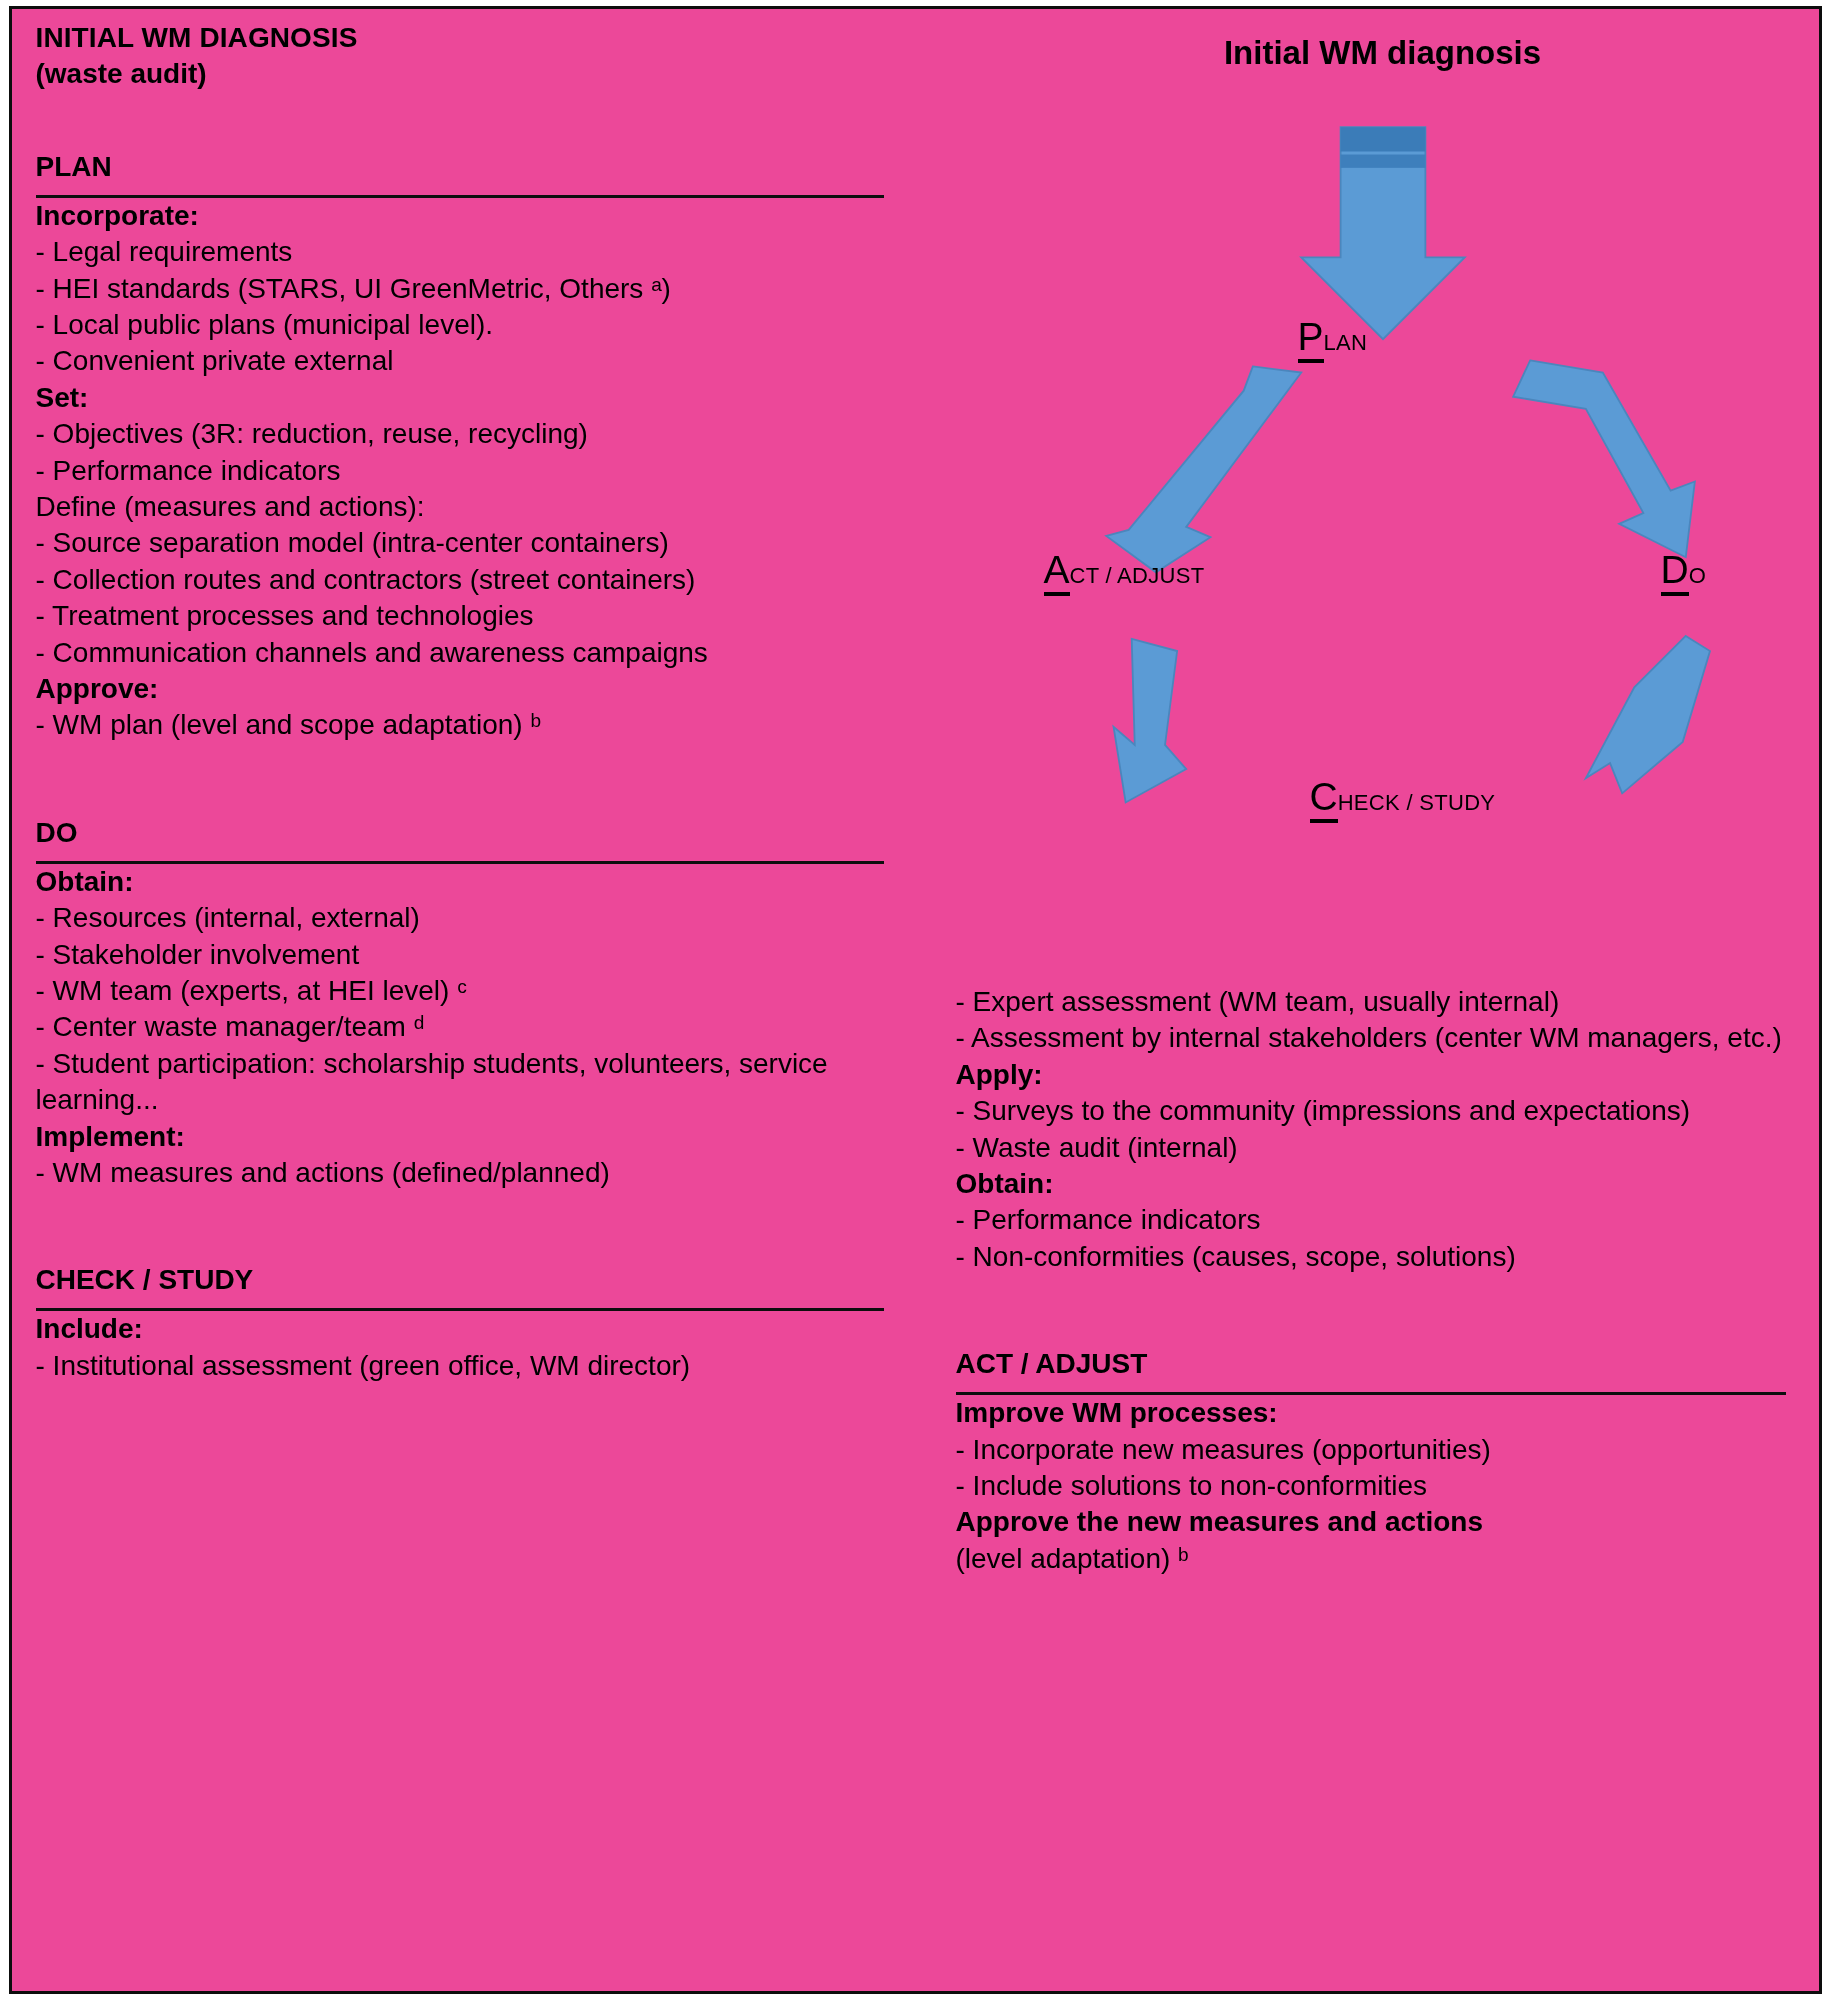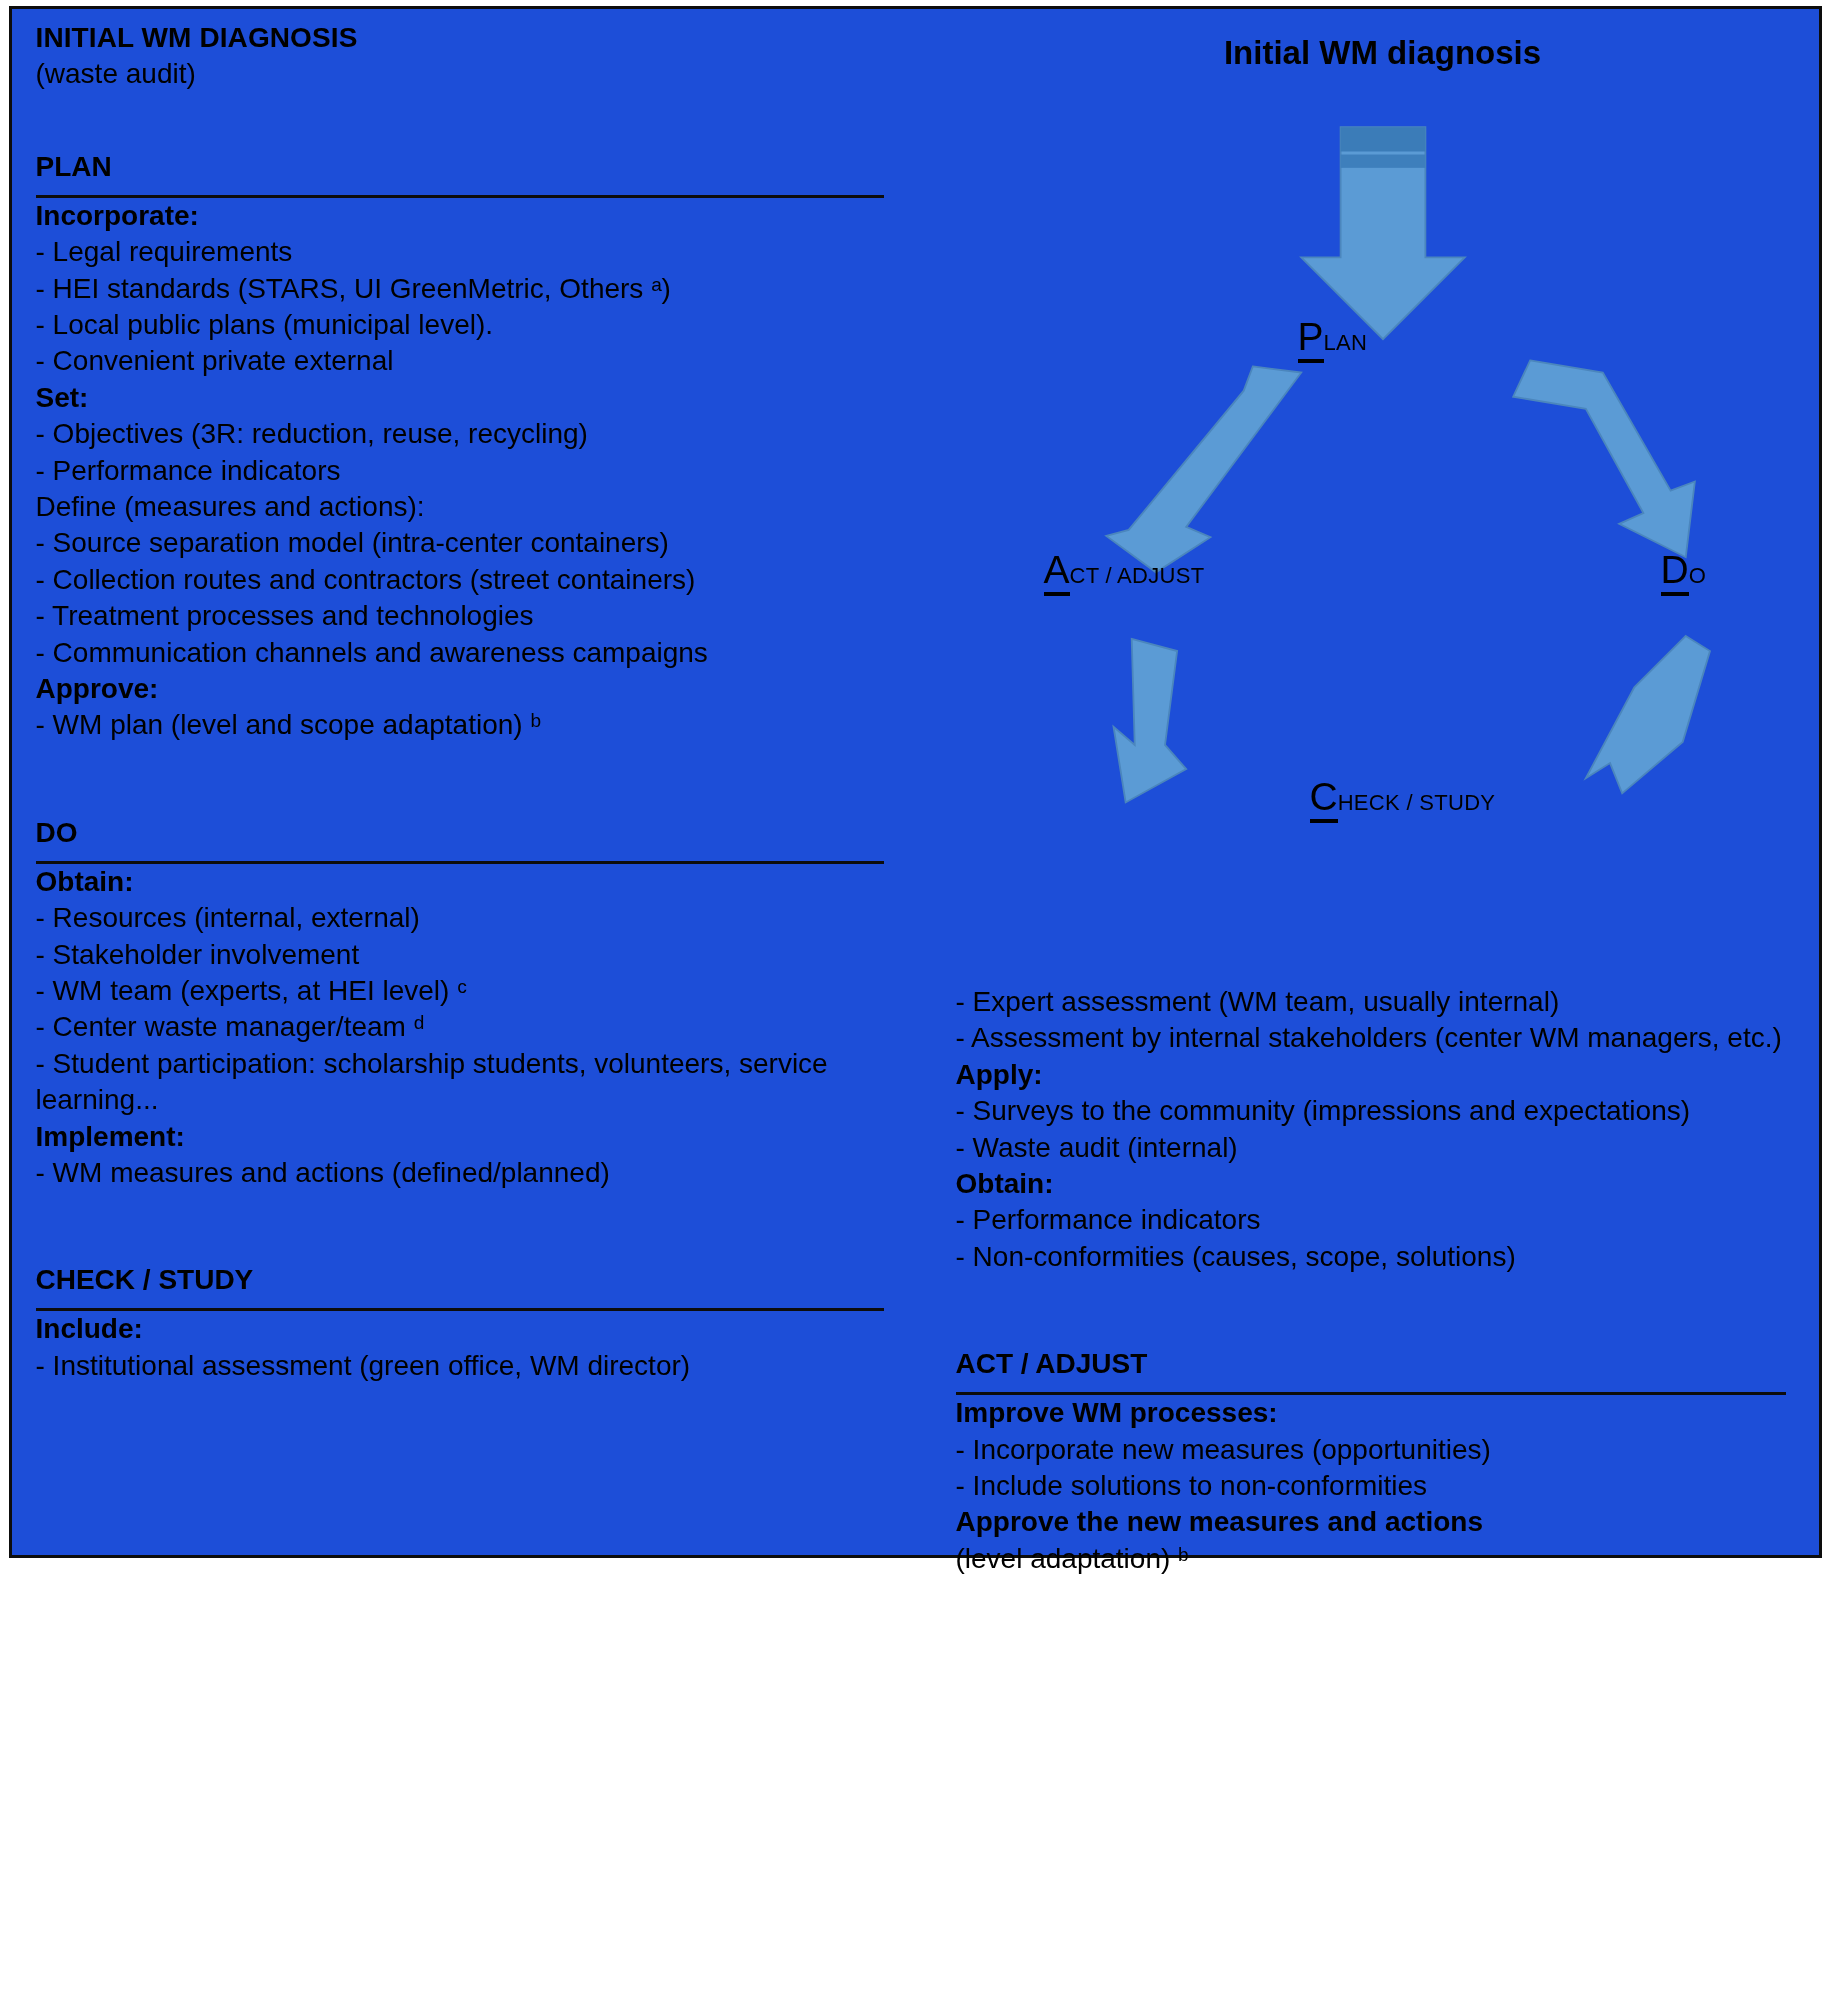--- a/index.html
+++ b/index.html
@@ -13,24 +13,24 @@
     font-family: "Liberation Sans", sans-serif;
     color: #000000;
     overflow: hidden;
   }
 
   .figure {
     position: absolute;
     left: 8.5px;
     top: 6px;
     width: 1813px;
-    height: 1552px;
+    height: 1988px;
     border: 3px solid #0d0d0d;
     box-sizing: border-box;
-    background: #1d4ed8;
+    background: #ec4899;
   }
 
   
   .col {
     position: absolute;
     top: 0;
     bottom: 0;
   }
   .col-left  { left: 0px;    width: 908px; }
   .col-right { left: 932px; width: 878px; }
@@ -39,21 +39,21 @@
   .pad-right { padding: 11px 36px 0 12px; }
 
   .sec-title {
     font-size: 28px;
     font-weight: bold;
     line-height: 1.30;
     letter-spacing: 0.1px;
   }
   .sec-sub {
     font-size: 28px;
-    font-weight: normal;
+    font-weight: bold;
     line-height: 1.30;
   }
 
   
   .band-head {
     font-size: 28px;
     font-weight: bold;
     line-height: 1.30;
     padding-bottom: 9.7px;
     border-bottom: 3px solid #0d0d0d;

